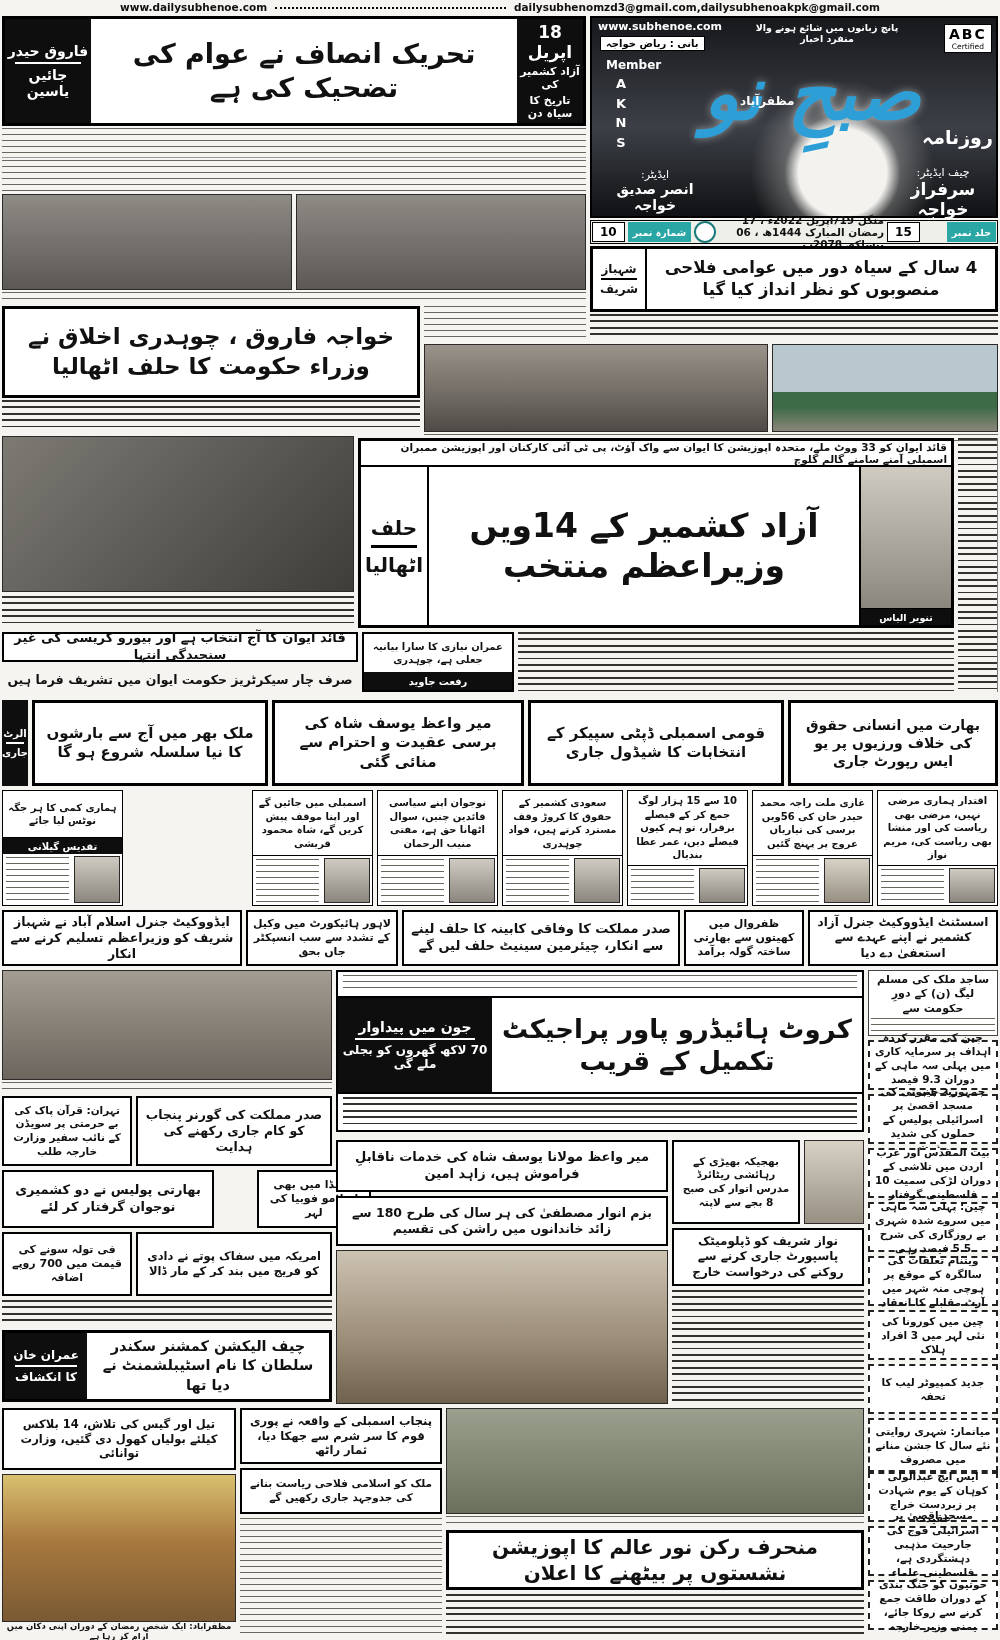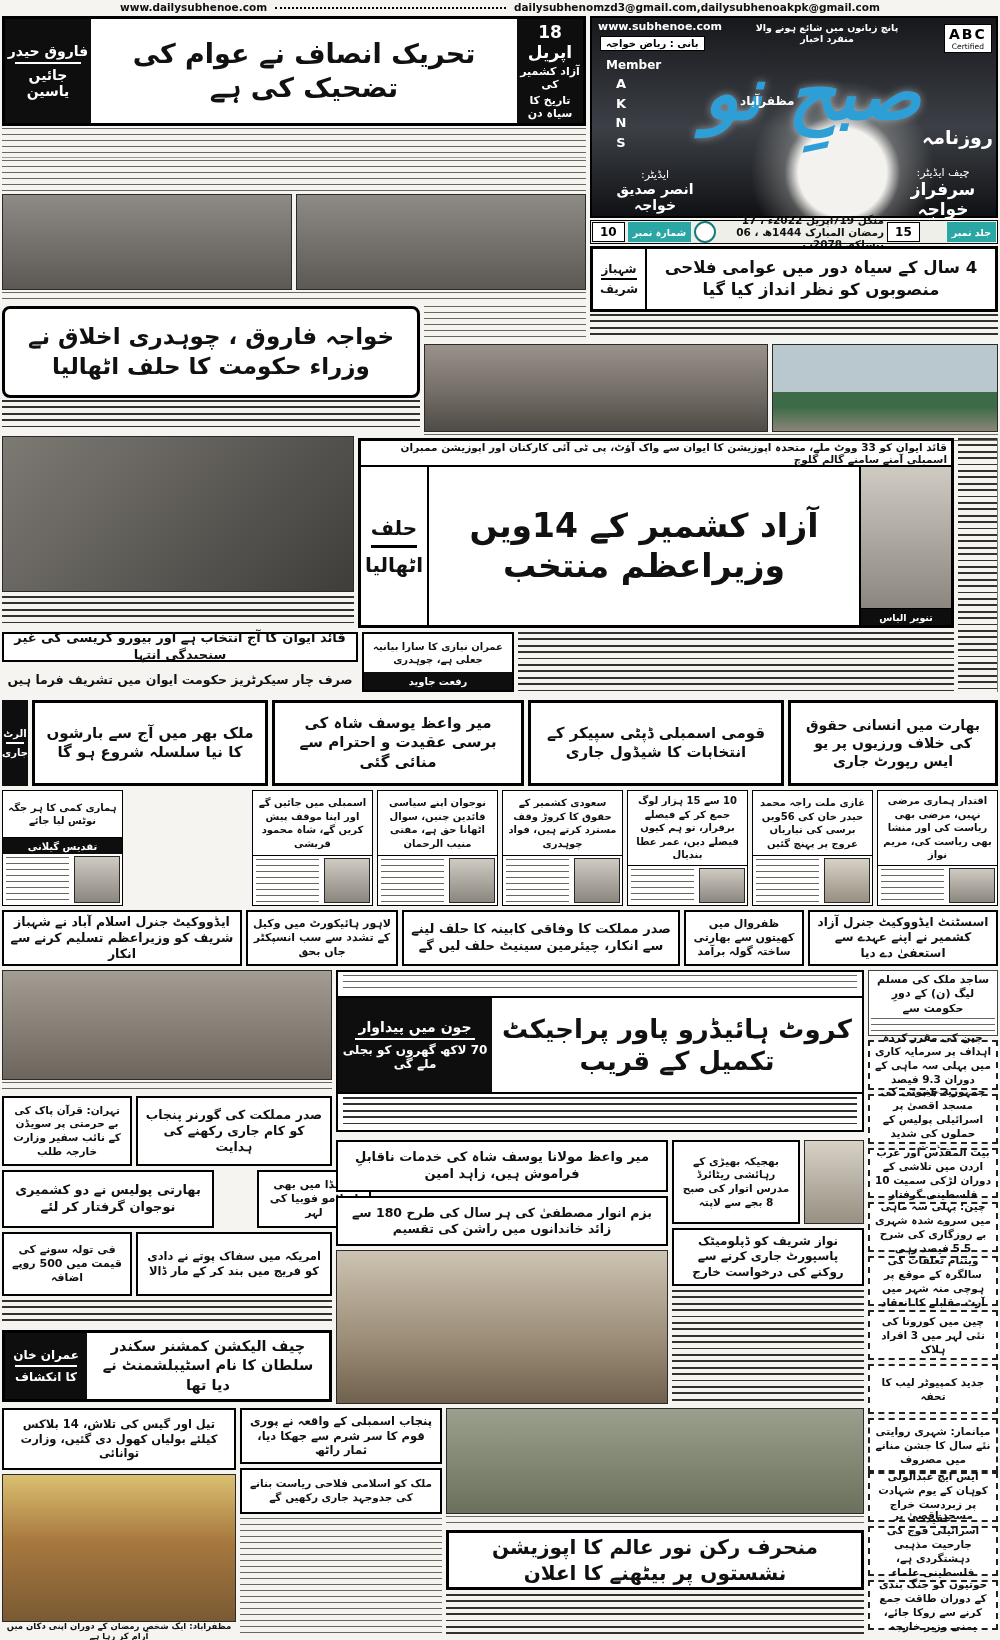--- a/index.html
+++ b/index.html
@@ -111,21 +111,21 @@
   <div class="abs" style="left:590px;top:246px;width:408px;height:66px;border:3px solid #000;background:#fff;display:flex;">
     <div style="flex:1;display:flex;align-items:center;justify-content:center;text-align:center;font-weight:bold;font-size:16.5px;line-height:1.35;padding:2px 6px;">4 سال کے سیاہ دور میں عوامی فلاحی منصوبوں کو نظر انداز کیا گیا</div>
     <div style="width:52px;border-right:2px solid #000;display:flex;flex-direction:column;align-items:center;justify-content:center;font-weight:bold;font-size:12px;gap:2px;">
       <span>شہباز</span>
       <span style="width:70%;border-top:2px solid #000;"></span>
       <span>شریف</span>
     </div>
   </div>
   <div class="abs lines" style="left:590px;top:314px;width:408px;height:24px;"></div>
 
-  <div class="abs hl" style="left:2px;top:306px;width:418px;height:92px;font-size:23px;border-radius:8px;">خواجہ فاروق ، چوہدری اخلاق نے وزراء حکومت کا حلف اٹھالیا</div>
+  <div class="abs hl" style="left:2px;top:306px;width:418px;height:92px;font-size:23px;">خواجہ فاروق ، چوہدری اخلاق نے وزراء حکومت کا حلف اٹھالیا</div>
   <div class="abs lines" style="left:2px;top:400px;width:418px;height:30px;"></div>
   <div class="abs lines-light" style="left:424px;top:306px;width:162px;height:34px;"></div>
   <div class="abs photo ph-crowd" style="left:424px;top:344px;width:344px;height:88px;"></div>
   <div class="abs photo ph-flag" style="left:772px;top:344px;width:226px;height:88px;"></div>
   <div class="abs lines-light" style="left:424px;top:434px;width:574px;height:10px;"></div>
 
   <div class="abs photo ph-sign" style="left:2px;top:436px;width:352px;height:156px;"></div>
   <div class="abs lines" style="left:2px;top:596px;width:352px;height:30px;"></div>
 
   <div class="abs" style="left:358px;top:438px;width:596px;height:190px;border:3px solid #000;background:#fff;display:flex;flex-direction:column;">
@@ -249,21 +249,21 @@
   <div class="abs rc" style="left:868px;top:1364px;width:130px;height:50px;">جدید کمپیوٹر لیب کا تحفہ</div>
   <div class="abs rc" style="left:868px;top:1418px;width:130px;height:54px;">میانمار: شہری روایتی نئے سال کا جشن منانے میں مصروف</div>
   <div class="abs rc" style="left:868px;top:1472px;width:130px;height:50px;">ایس ایچ عبدالولی کوہان کے یوم شہادت پر زبردست خراج عقیدت</div>
   <div class="abs rc" style="left:868px;top:1526px;width:130px;height:50px;">مسجد اقصیٰ پر اسرائیلی فوج کی جارحیت مذہبی دہشتگردی ہے، فلسطینی علماء ایسوسی ایشن</div>
   <div class="abs rc" style="left:868px;top:1580px;width:130px;height:50px;">حوثیوں کو جنگ بندی کے دوران طاقت جمع کرنے سے روکا جائے، یمنی وزیر خارجہ</div>
 
   <div class="abs hl2" style="left:2px;top:1096px;width:130px;height:70px;font-size:10.5px;">تہران: قرآن پاک کی بے حرمتی پر سویڈن کے نائب سفیر وزارت خارجہ طلب</div>
   <div class="abs hl2" style="left:136px;top:1096px;width:196px;height:70px;font-size:12.5px;">صدر مملکت کی گورنر پنجاب کو کام جاری رکھنے کی ہدایت</div>
   <div class="abs hl2" style="left:2px;top:1170px;width:212px;height:58px;font-size:13px;">بھارتی پولیس نے دو کشمیری نوجوان گرفتار کر لئے</div>
   <div class="abs hl2" style="left:218px;top:1170px;width:114px;height:58px;font-size:11px;margin-left:39px;">کینیڈا میں بھی اسلامو فوبیا کی لہر</div>
-  <div class="abs hl2" style="left:2px;top:1232px;width:130px;height:64px;font-size:11px;">فی تولہ سونے کی قیمت میں 500 روپے اضافہ</div>
+  <div class="abs hl2" style="left:2px;top:1232px;width:130px;height:64px;font-size:11px;">فی تولہ سونے کی قیمت میں 700 روپے اضافہ</div>
   <div class="abs hl2" style="left:136px;top:1232px;width:196px;height:64px;font-size:11.5px;">امریکہ میں سفاک پوتے نے دادی کو فریج میں بند کر کے مار ڈالا</div>
   <div class="abs lines" style="left:2px;top:1300px;width:330px;height:26px;"></div>
 
   <div class="abs" style="left:2px;top:1330px;width:330px;height:72px;border:3px solid #000;background:#fff;display:flex;">
     <div style="flex:1;display:flex;align-items:center;justify-content:center;text-align:center;font-weight:bold;font-size:14.5px;line-height:1.35;padding:2px 5px;">چیف الیکشن کمشنر سکندر سلطان کا نام اسٹیبلشمنٹ نے دیا تھا</div>
     <div class="chip" style="width:78px;font-size:12px;">
       <span>عمران خان</span>
       <span class="rule"></span>
       <span>کا انکشاف</span>
     </div>

